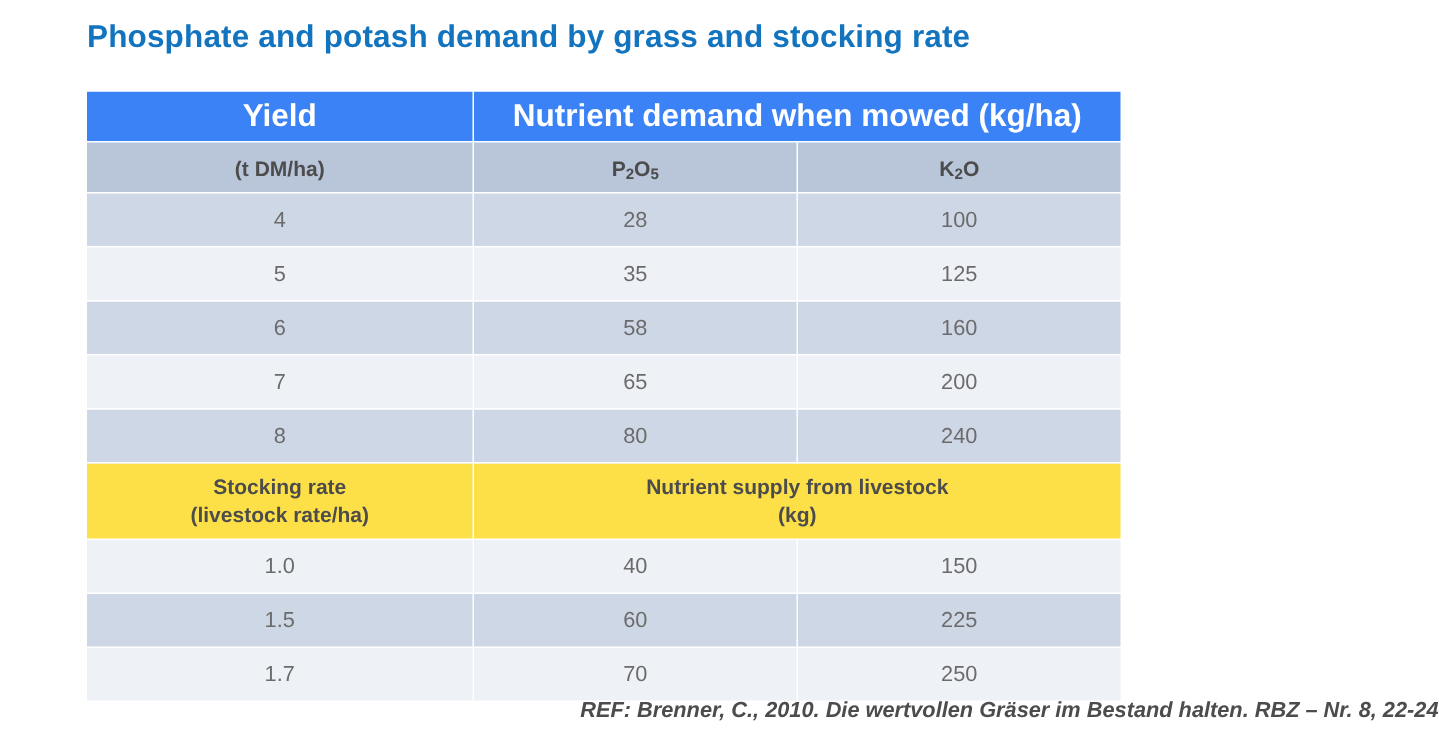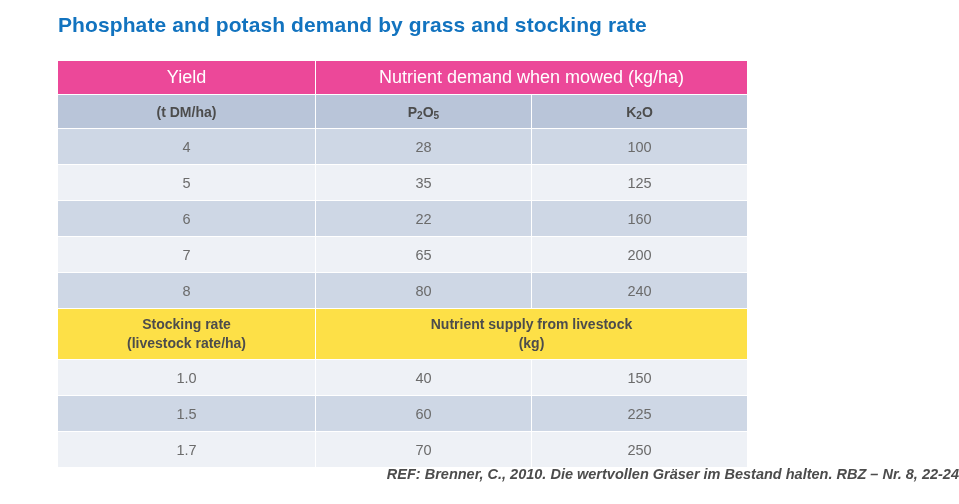--- a/index.html
+++ b/index.html
@@ -44,24 +44,24 @@
     text-align: center;
     vertical-align: middle;
     padding: 0;
   }
   
   col.c1 { width: 258px; }
   col.c2 { width: 216px; }
   col.c3 { width: 216px; }
 
   .hdr-blue td {
-    background: #ec4899;
+    background: #3b82f6;
     color: #ffffff;
-    font-weight: normal;
-    font-size: 18px;
+    font-weight: bold;
+    font-size: 21px;
     height: 33px;
   }
   .hdr-sub td {
     background: #b9c5d9;
     color: #4c4c4c;
     font-weight: bold;
     font-size: 14px;
     height: 33px;
     margin-left: 36px;
   }
@@ -135,21 +135,21 @@
           <td>28</td>
           <td>100</td>
         </tr>
         <tr class="row-b">
           <td>5</td>
           <td>35</td>
           <td>125</td>
         </tr>
         <tr class="row-a">
           <td>6</td>
-          <td>22</td>
+          <td>58</td>
           <td>160</td>
         </tr>
         <tr class="row-b">
           <td>7</td>
           <td>65</td>
           <td>200</td>
         </tr>
         <tr class="row-a">
           <td>8</td>
           <td>80</td>

